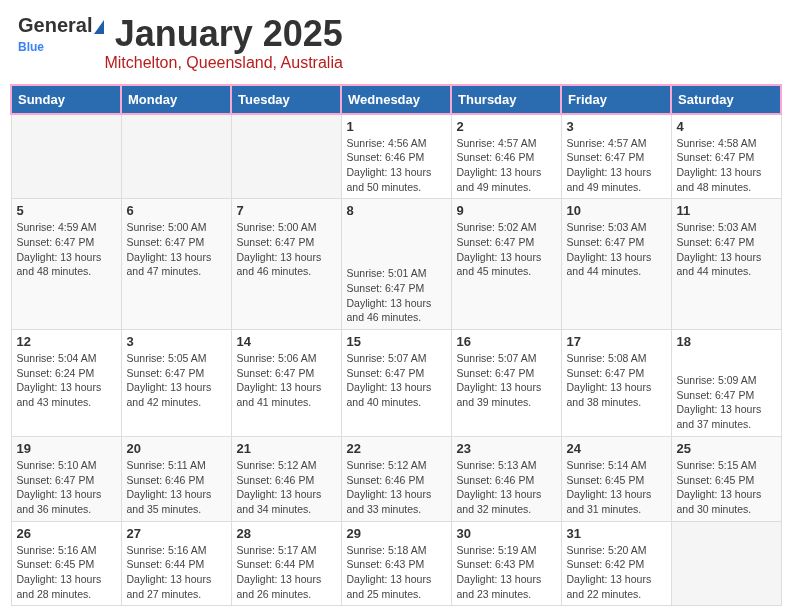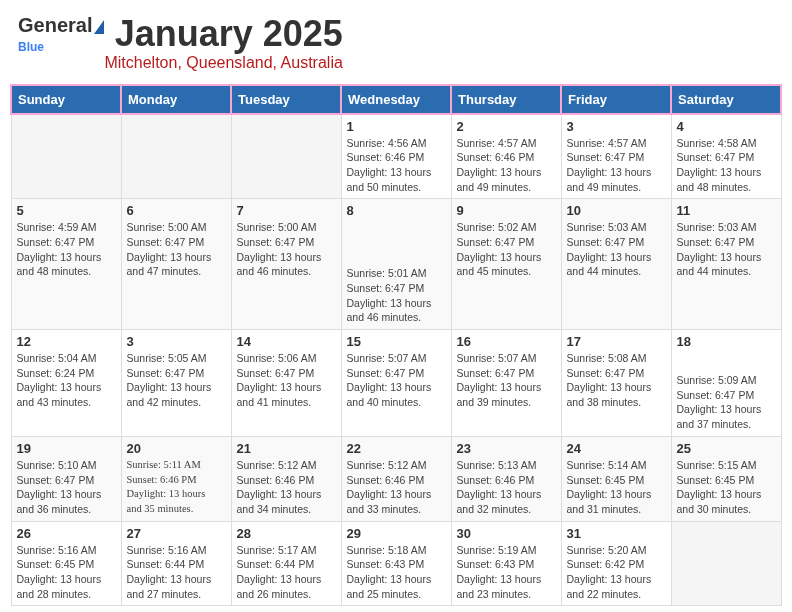--- a/index.html
+++ b/index.html
@@ -268,21 +268,21 @@
       <tr>
         <td>
           <div class="day-number">19</div>
           <div class="day-detail" style="white-space: pre-line;">Sunrise: 5:10 AM
 Sunset: 6:47 PM
 Daylight: 13 hours
 and 36 minutes.</div>
         </td>
         <td>
           <div class="day-number">20</div>
-          <div class="day-detail" style="white-space: pre-line; font-family: Liberation Serif, serif;">Sunrise: 5:11 AM
+          <div class="day-detail" style="white-space: pre-line;">Sunrise: 5:11 AM
 Sunset: 6:46 PM
 Daylight: 13 hours
 and 35 minutes.</div>
         </td>
         <td>
           <div class="day-number">21</div>
           <div class="day-detail" style="white-space: pre-line;">Sunrise: 5:12 AM
 Sunset: 6:46 PM
 Daylight: 13 hours
 and 34 minutes.</div>

